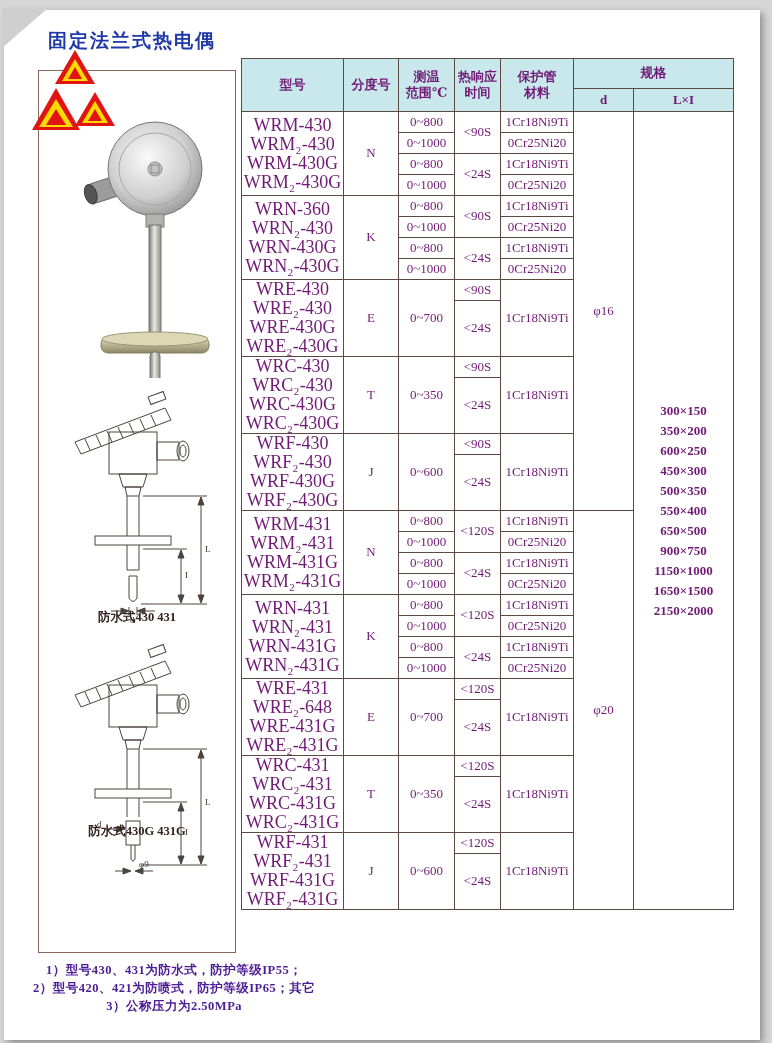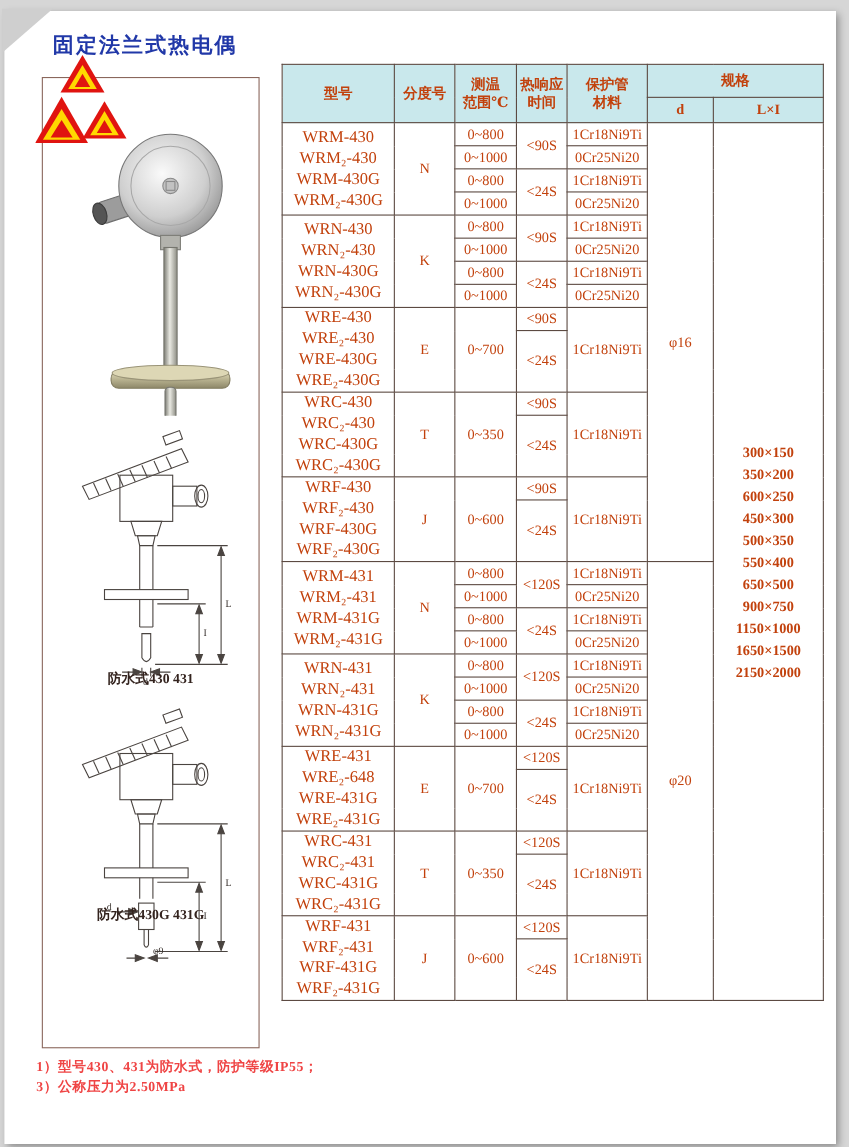--- a/index.html
+++ b/index.html
@@ -39,40 +39,40 @@
   .drawing-a    { position:absolute; left:14px; top:315px; }
   .drawing-b    { position:absolute; left:14px; top:568px; }
   .drawing-caption {
     position:absolute; width:100%; text-align:center;
     font:600 12.5px "Liberation Serif","DejaVu Serif",serif; color:#33231e;
   }
   .cap-a { top:538px; } .cap-b { top:752px; }
 
   
   .spec-table {
-    position:absolute; left:252px; top:48px;
+    position:absolute; left:237px; top:48px;
     border-collapse:collapse; table-layout:fixed; width:492px;
-    color:#c2410c; z-index:10; background:#fff;
+    color:#701a75; z-index:10; background:#fff;
   }
   .spec-table th, .spec-table td {
     border:1px solid #5c4a42; text-align:center; vertical-align:middle; padding:0;
   }
   .spec-table thead th {
     background:#c9e8ec; font-weight:bold; font-size:13px;
     white-space:pre-line; line-height:1.25;
   }
   .hrow1 th { height:30px; } .hrow2 th { height:23px; }
   .spec-table tbody td { font-size:13px; height:21px; line-height:1.15; }
-  td.models div { font-size:15px; line-height:19px; }
+  td.models div { font-size:18px; line-height:19px; }
   td.lxi div    { font-size:13px;  line-height:20px;font-weight:bold; }
 
   .notes {
     position:absolute; left:29px; top:951px; z-index:10;
     font:600 12.5px "Liberation Serif","DejaVu Serif",serif;
-    color:#ef4444; line-height:1.45; letter-spacing:.5px;
+    color:#4c1d95; line-height:1.45; letter-spacing:.5px;text-align:center;
   }
   svg text { font-family:"Liberation Serif","DejaVu Serif",serif; fill:#3a332f; }
 </style>
 </head>
 <body>
 
 <div class="page">
 
   <div class="page-title">固定法兰式热电偶</div>
 
@@ -275,21 +275,21 @@
           <td>0~800</td>
           <td rowspan="2">&lt;24S</td>
           <td>1Cr18Ni9Ti</td>
         </tr>
         <tr>
           <td>0~1000</td>
           <td>0Cr25Ni20</td>
         </tr>
         <tr>
           <td rowspan="4" class="models">
-            <div>WRN-430</div>
+            <div>WRN-360</div>
             <div>WRN₂-430</div>
             <div>WRN-430G</div>
             <div>WRN₂-430G</div>
           </td>
           <td rowspan="4">K</td>
           <td>0~800</td>
           <td rowspan="2">&lt;90S</td>
           <td>1Cr18Ni9Ti</td>
         </tr>
         <tr>
@@ -470,16 +470,17 @@
       <polygon points="24,49 41,77 7,77" fill="#ffd900"></polygon>
       <polygon points="24,59 34,75 14,75" fill="#e01410"></polygon>
       <polygon points="63,42 83,76 43,76" fill="#e01410"></polygon>
       <polygon points="63,51 76,73 50,73" fill="#ffd900"></polygon>
       <polygon points="63,59 70,71 56,71" fill="#e01410"></polygon>
     </svg>
   </div>
 
   <div class="notes">
     <div>1）型号430、431为防水式，防护等级IP55；</div>
+    <div>2）型号420、421为防喷式，防护等级IP65；其它</div>
     <div>3）公称压力为2.50MPa</div>
   </div>
 
 </div>
 
 </body></html>

